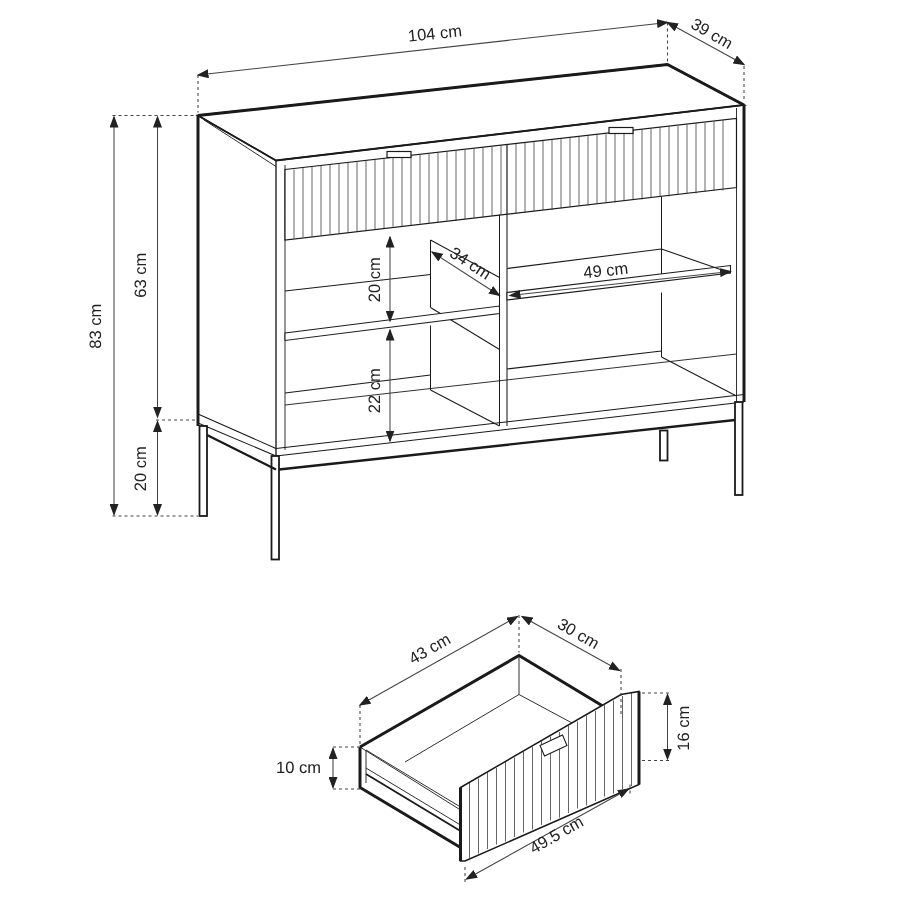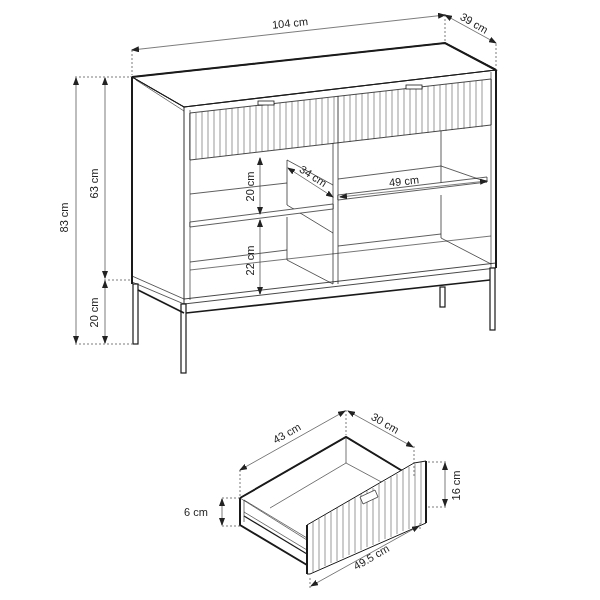--- a/index.html
+++ b/index.html
@@ -220,16 +220,16 @@
 <div class="lbl" style="left:50px;top:212px;transform:rotate(-90deg);">83 cm</div>
 <div class="lbl" style="left:80px;top:178px;transform:rotate(-90deg);">63 cm</div>
 <div class="lbl" style="left:80px;top:307px;transform:rotate(-90deg);">20 cm</div>
 <div class="lbl" style="left:236px;top:181px;transform:rotate(-90deg);">20 cm</div>
 <div class="lbl" style="left:236px;top:255px;transform:rotate(-90deg);">22 cm</div>
 <div class="lbl" style="left:298px;top:171px;transform:rotate(33deg);">34 cm</div>
 <div class="lbl" style="left:389px;top:176px;transform:rotate(-6deg);">49 cm</div>
 
 <div class="lbl" style="left:272px;top:428px;transform:rotate(-30deg);">43 cm</div>
 <div class="lbl" style="left:370px;top:418px;transform:rotate(30deg);">30 cm</div>
-<div class="lbl" style="left:184px;top:507px;">6 cm</div>
+<div class="lbl" style="left:184px;top:507px;">10 cm</div>
 <div class="lbl" style="left:442px;top:480px;transform:rotate(-90deg);">16 cm</div>
 <div class="lbl" style="left:352px;top:552px;transform:rotate(-30deg);">49.5 cm</div>
 </div>
 
 </body></html>

